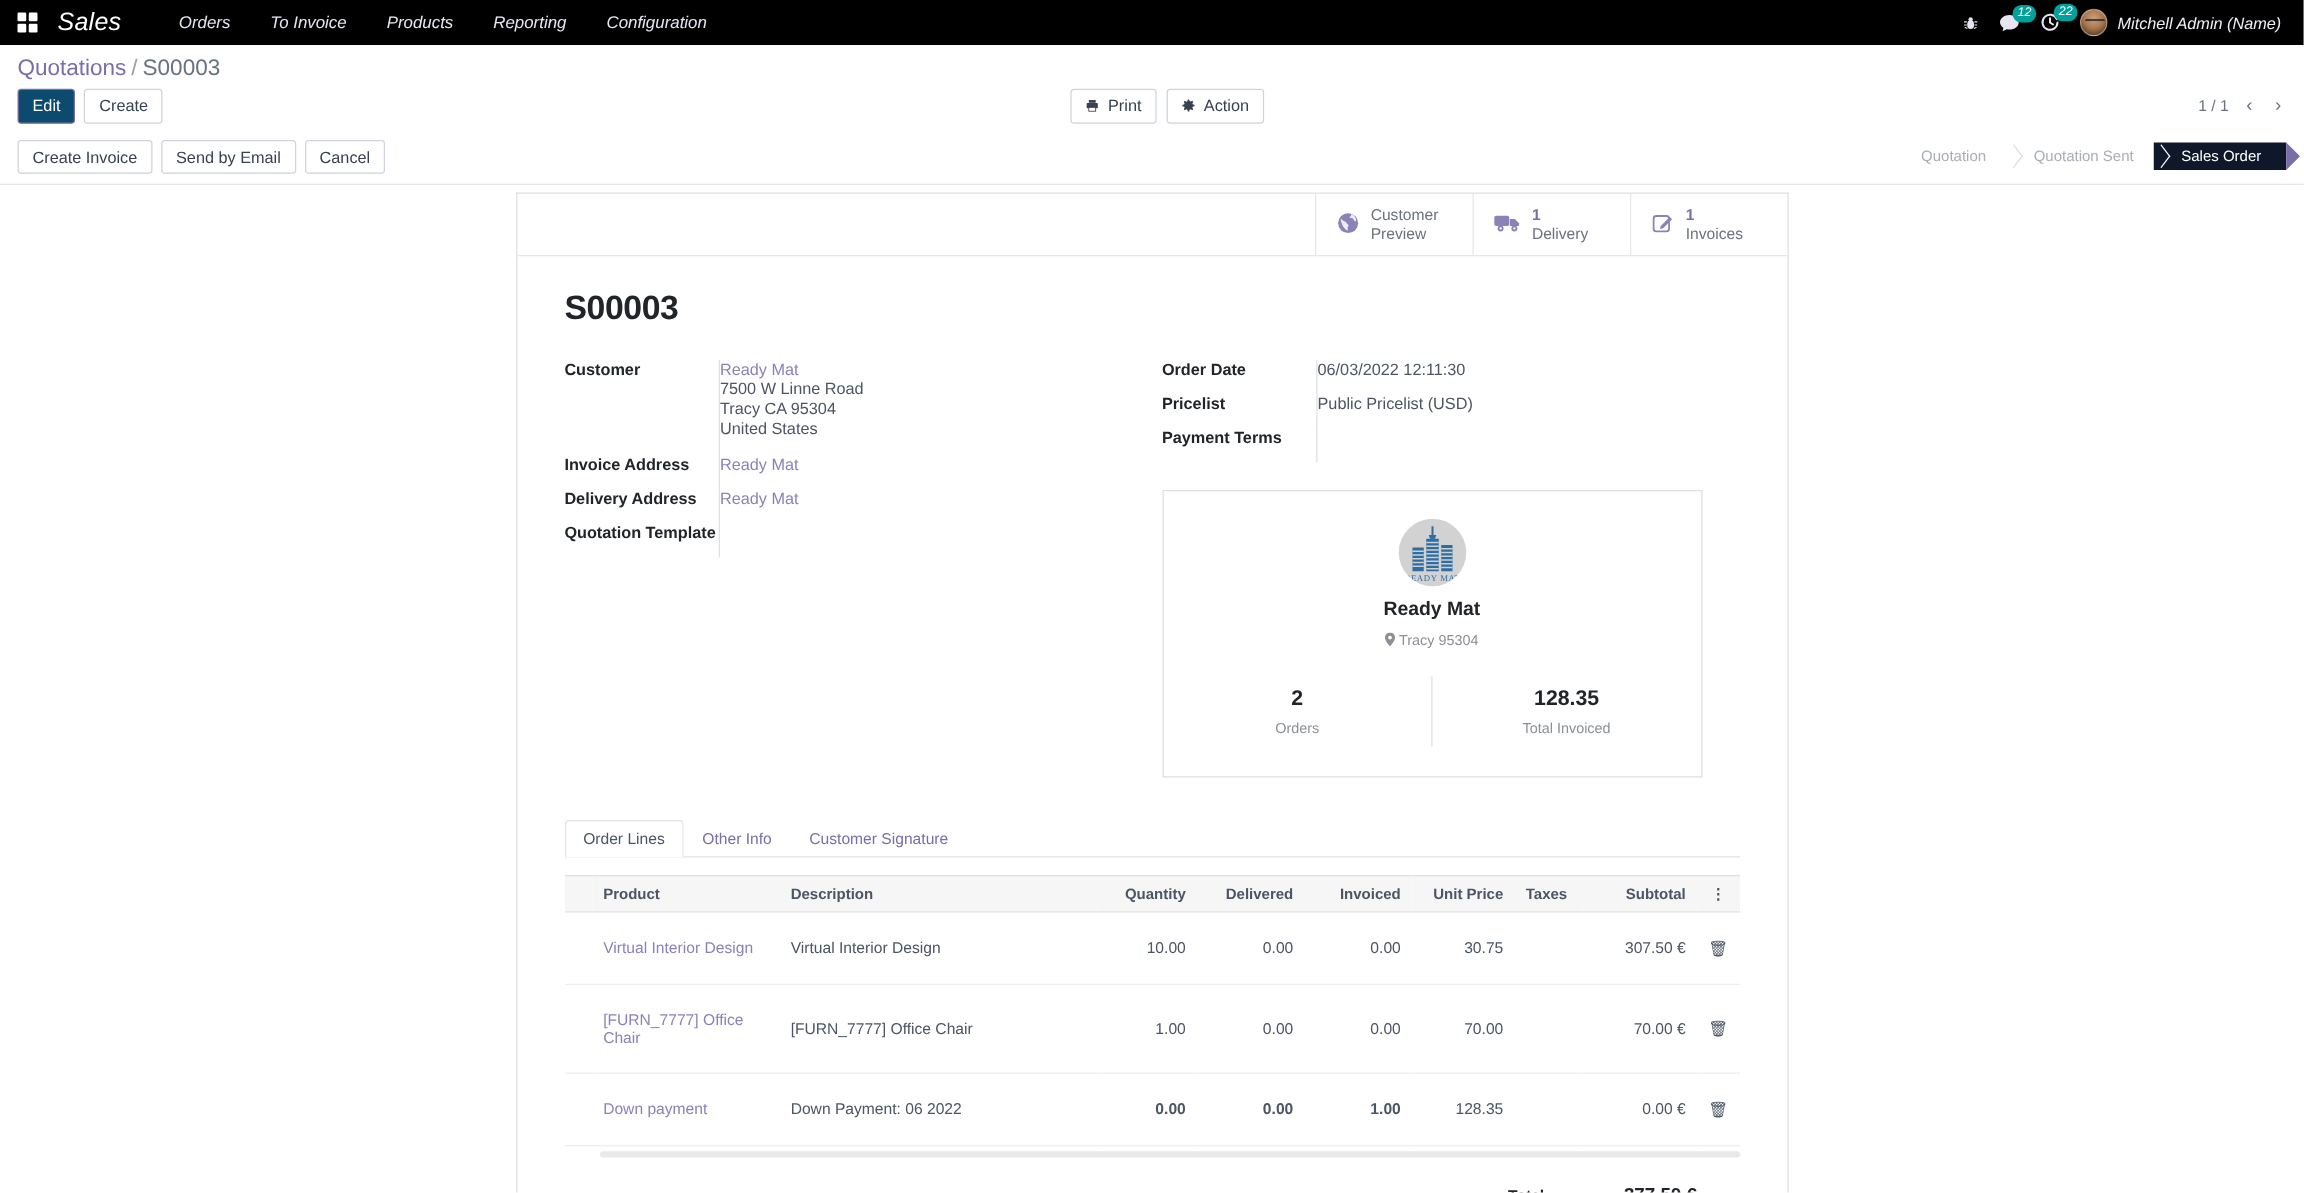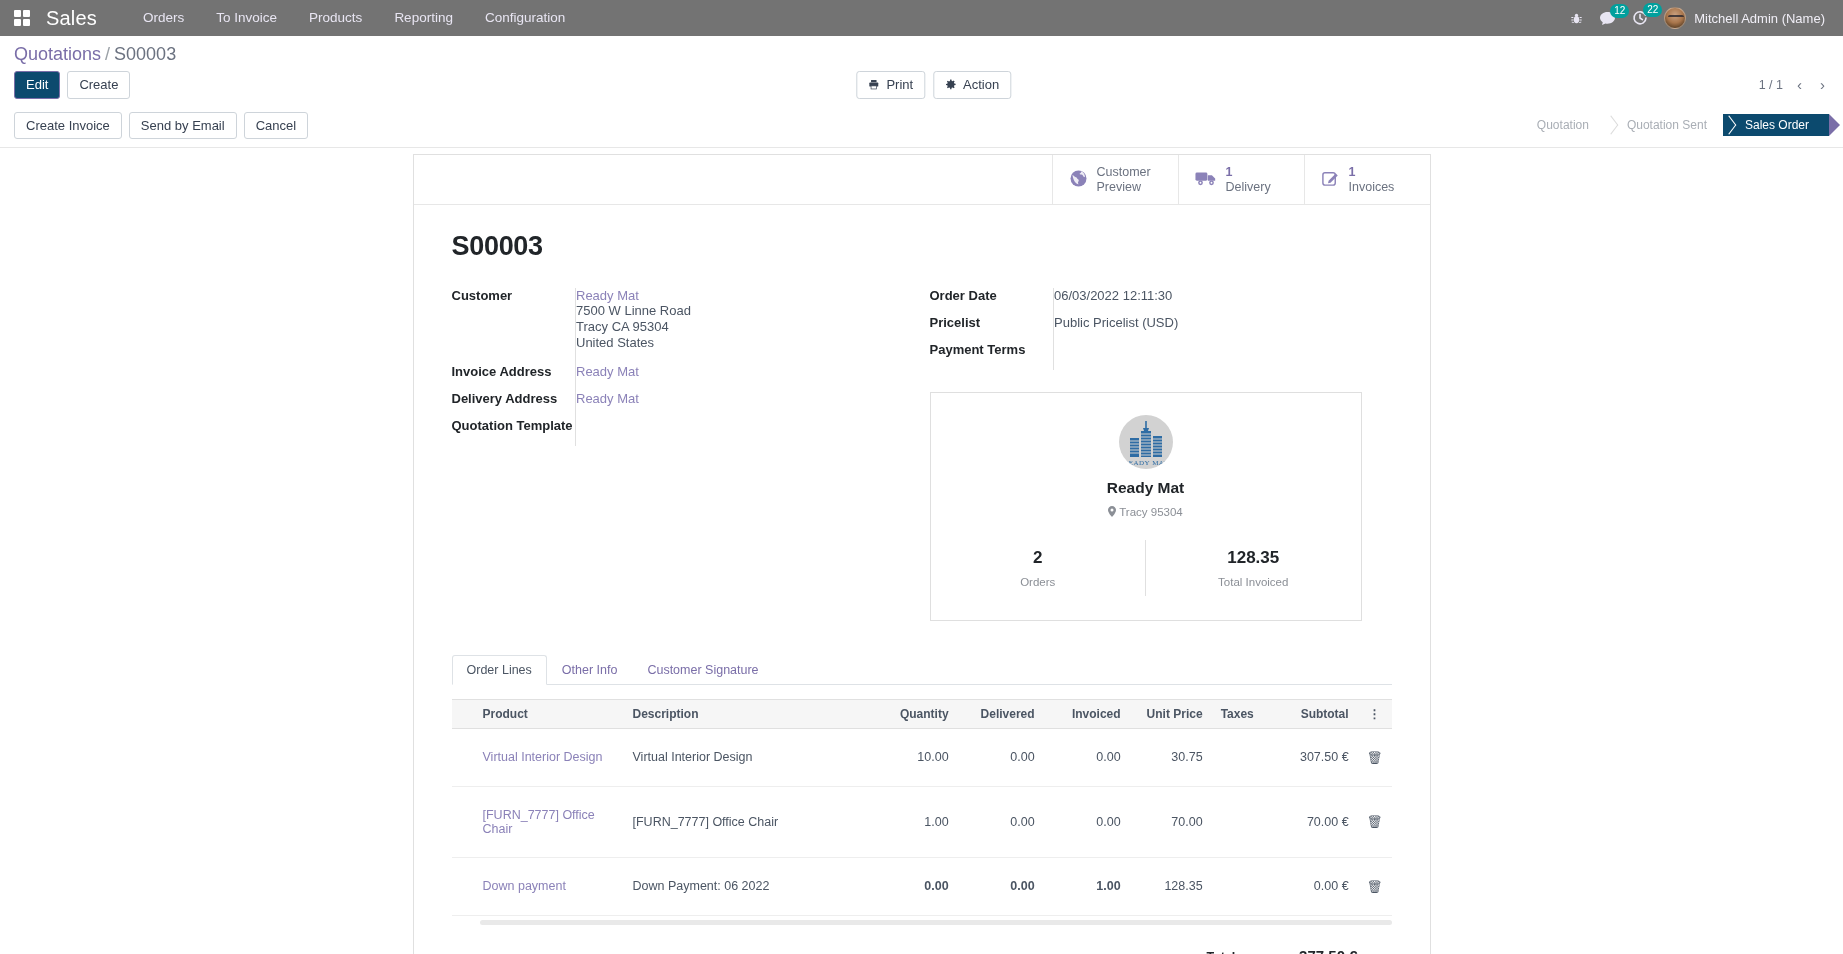--- a/index.html
+++ b/index.html
@@ -6,22 +6,22 @@
   html, body { margin:0; padding:0; }
   body {
     width:1843px; height:954px;
     font-family:"Liberation Sans", sans-serif;
     font-size:13px; color:#374151;
     background:#ffffff; overflow:hidden;
   }
 
   
   .navbar {
-    height:36px; background:#737373; display:flex; align-items:center;
-    padding:0 14px; color:#fff; position:relative;
+    height:36px; background:#000000; display:flex; align-items:center;
+    padding:0 14px; color:#fff; position:relative;font-style:italic;
   }
   .apps-grid { display:grid; grid-template-columns:repeat(2,7px); grid-template-rows:repeat(2,7px);
     gap:2px; margin-right:16px; cursor:pointer; }
   .apps-grid i { background:#fff; border-radius:1px; display:block; width:7px; height:7px; }
   .brand { font-size:20px; font-weight:400; margin-right:30px; letter-spacing:.2px; }
   .nav-links { display:flex; gap:0; }
   .nav-links a { color:#e8e5f2; text-decoration:none; font-size:13.5px; padding:0 16px; line-height:36px; }
   .nav-right { margin-left:auto; display:flex; align-items:center; gap:16px; padding-right:4px; }
   .sysicon { position:relative; color:#e8e5f2; font-size:14px; cursor:pointer; display:flex; align-items:center; }
   .badge {
@@ -67,21 +67,21 @@
   .stat {
     position:relative; display:flex; align-items:center; padding:0 16px 0 22px;
     font-size:12px; color:#a9aeb5; background:#fff; cursor:pointer; white-space:nowrap;
   }
   .stat::before {
     content:""; position:absolute; left:0; top:50%; width:11px; height:11px;
     border-top:1px solid #dcdcdc; border-right:1px solid #dcdcdc;
     transform:translateY(-50%) rotate(45deg) skew(8deg,8deg); pointer-events:none;
   }
   .stat:first-child::before { display:none; }
-  .stat.active { background:#0c4a6e; color:#fff; border-radius:0; padding-right:20px; }
+  .stat.active { background:#0f172a; color:#fff; border-radius:0; padding-right:20px; }
   .stat.active::before { border-color:#fff; }
   .stat.active::after {
     content:""; position:absolute; right:-11px; top:0; width:0; height:0;
     border-top:11px solid transparent; border-bottom:11px solid transparent;
     border-left:11px solid #7a6ea8;
   }
 
   
   .content-area { background:#fff; height:calc(954px - 132px); overflow:hidden; padding-top:6px; }
   .sheet {

